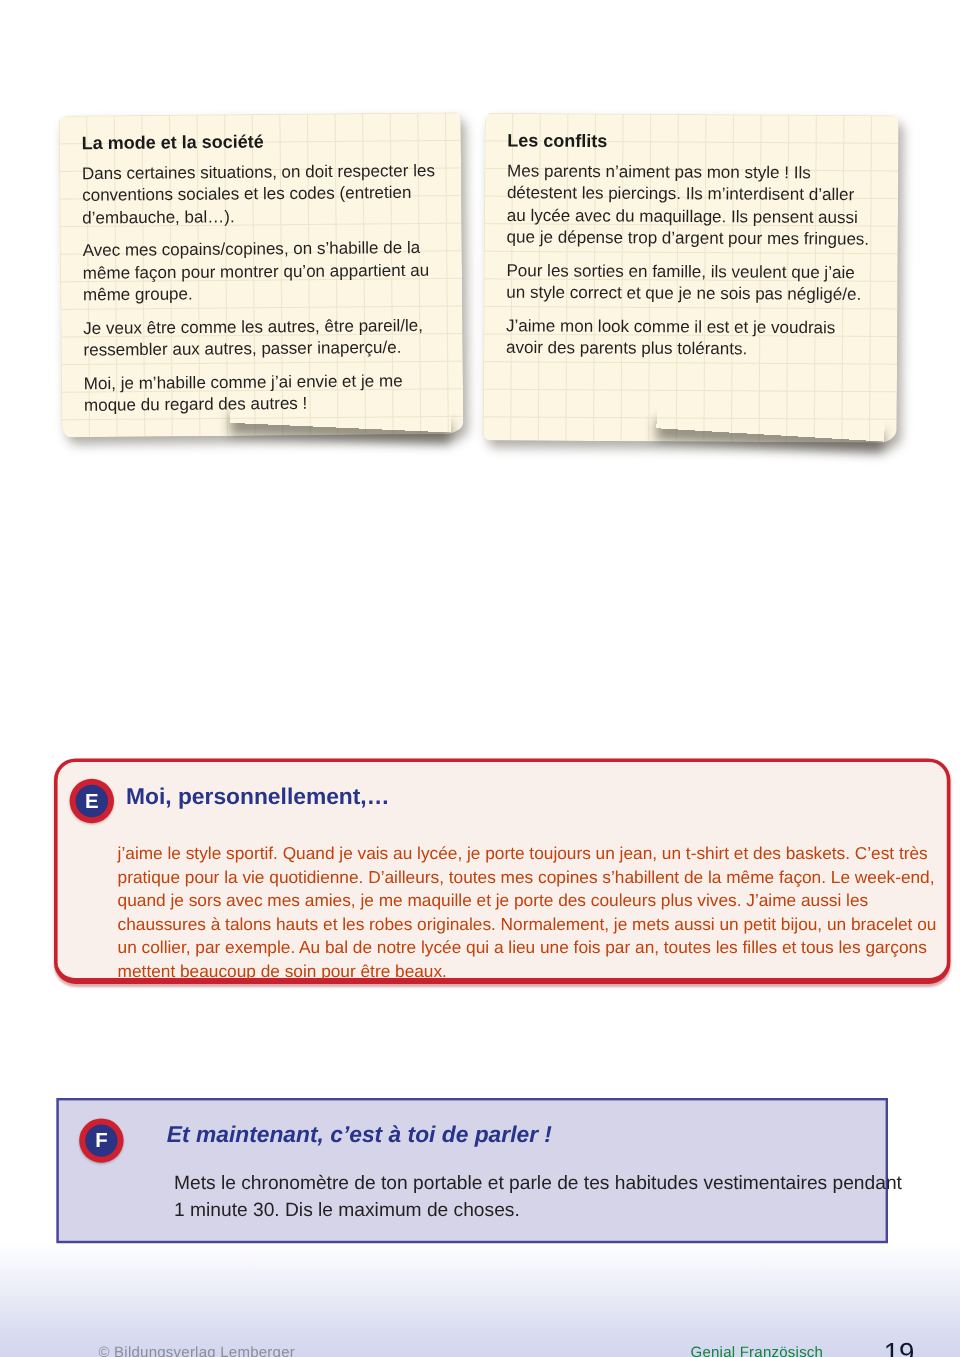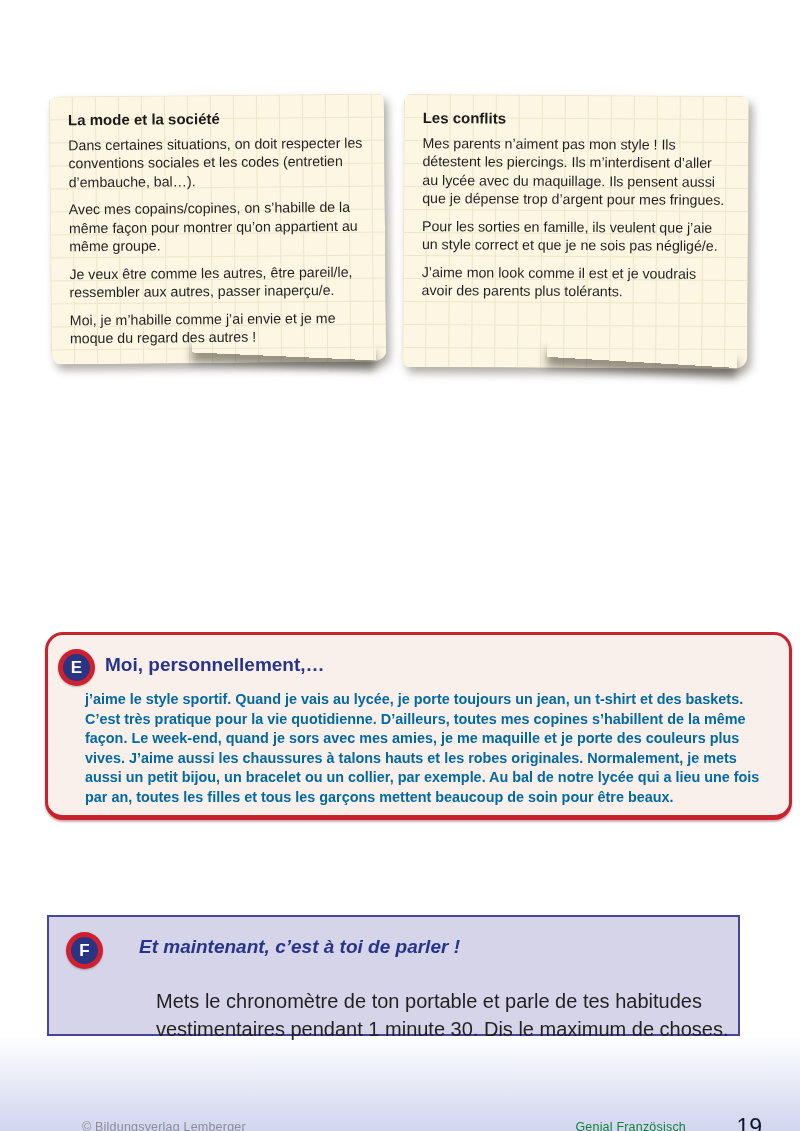--- a/index.html
+++ b/index.html
@@ -67,39 +67,39 @@
     border:3px solid #c9222f;border-bottom-width:5px;
     border-radius:18px;
     box-shadow:0 2px 2px rgba(140,15,25,0.35);
   }
   .box-e .badge{left:10px;top:14px;}
   .box-e h2{
     position:absolute;left:57px;top:19px;margin:0;
     font-size:19px;font-weight:bold;color:#27348b;text-align:right;
   }
   .box-e .body{
-    position:absolute;left:37px;top:55px;width:688px;margin:0;
-    font-size:14.4px;line-height:1.36;color:#0369a1;font-weight:bold;
+    position:absolute;left:37px;top:55px;width:688px;margin:13px;
+    font-size:14.4px;line-height:1.36;color:#c2410c;
   }
 
   
   .box-f{
     position:absolute;left:47px;top:915px;width:693px;height:121px;
     box-sizing:border-box;
     background:#d5d4e9;
     border:2px solid #45459a;
   }
   .box-f .badge{left:17px;top:15px;}
   .box-f h2{
     position:absolute;left:90px;top:19px;margin:0;
     font-size:19px;font-weight:bold;color:#27348b;font-style:italic;
   }
   .box-f .body{
-    position:absolute;left:90px;top:53px;width:610px;margin:17px;
-    font-size:20px;line-height:1.4;color:#231f20;
+    position:absolute;left:90px;top:53px;width:610px;margin:6px;
+    font-size:16px;line-height:1.4;color:#231f20;
   }
 
   
   .footer-gradient{
     position:absolute;left:0;bottom:0;width:800px;height:95px;
     background:linear-gradient(180deg, rgba(214,217,240,0) 0%, #d9dcf1 80%, #d2d6ee 100%);
     pointer-events:none;
   }
   .footer{
     position:absolute;left:0;top:1114px;width:800px;height:30px;

